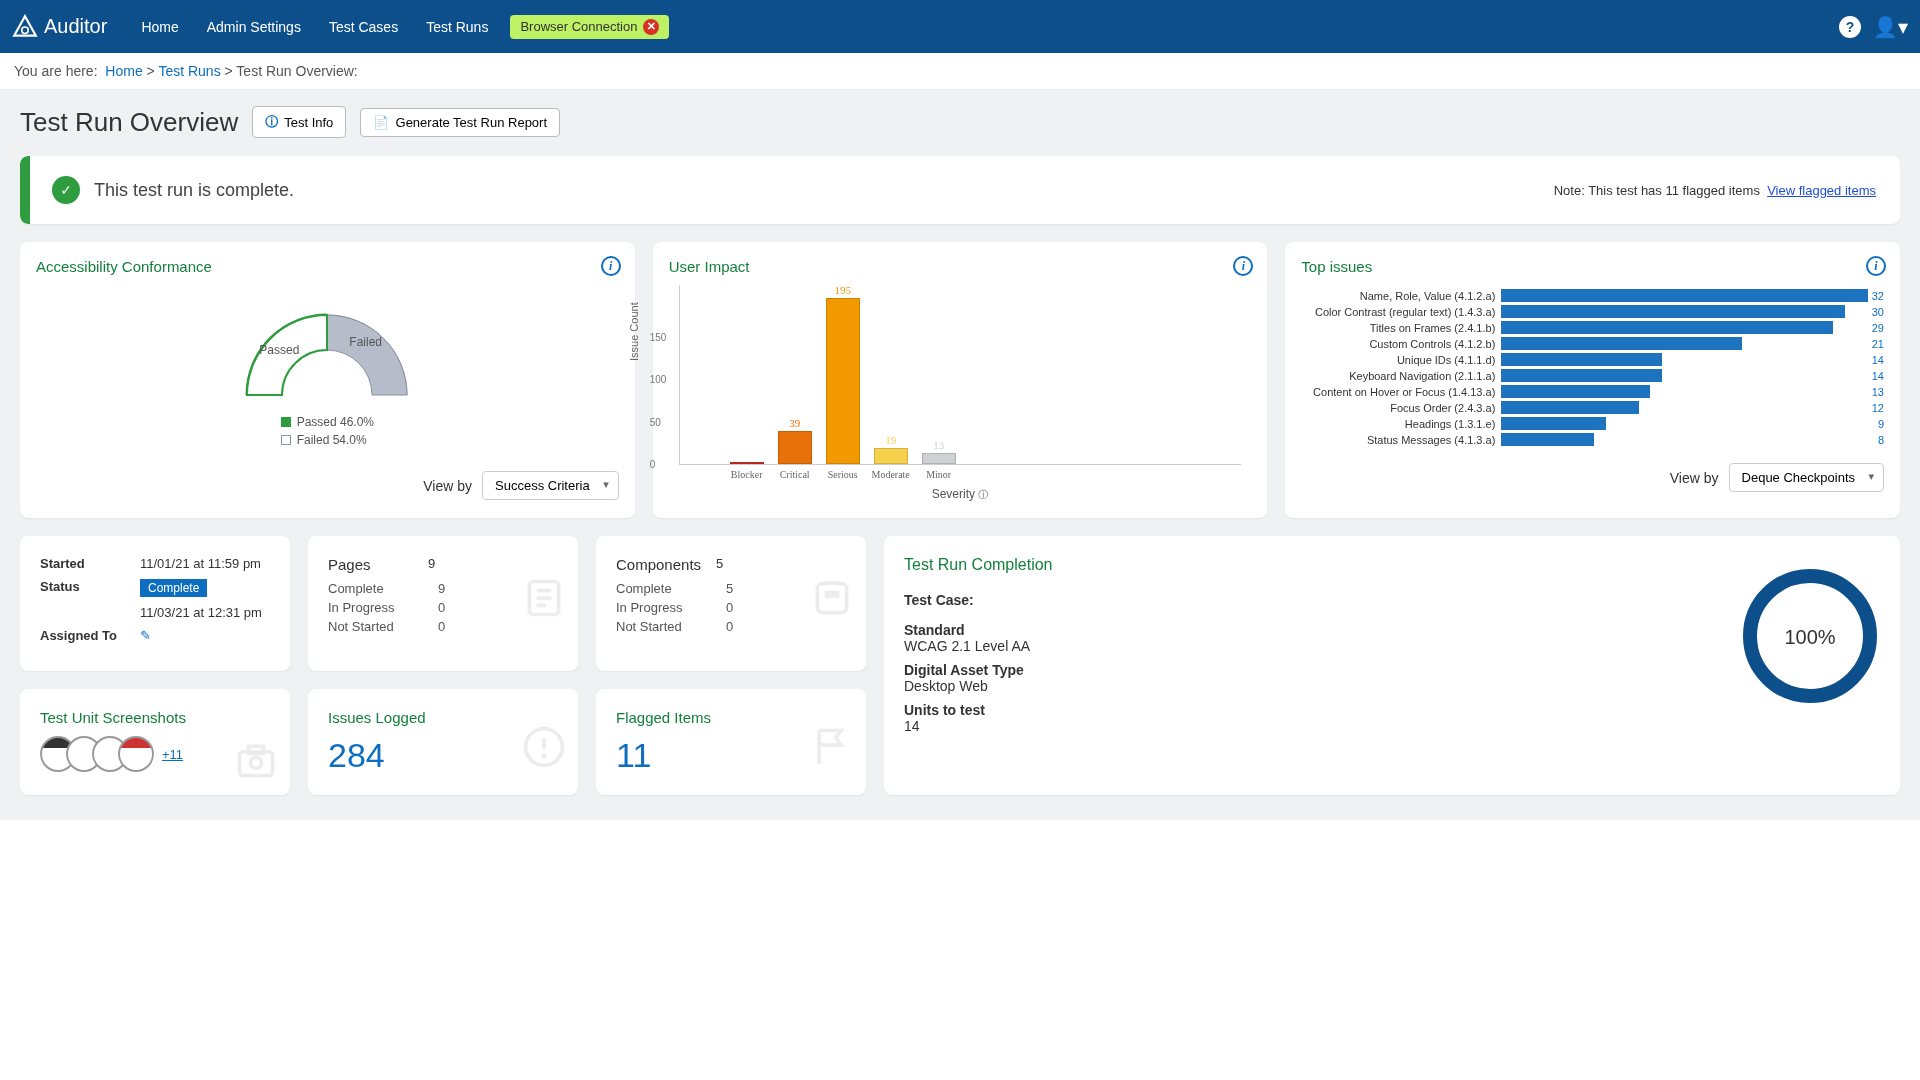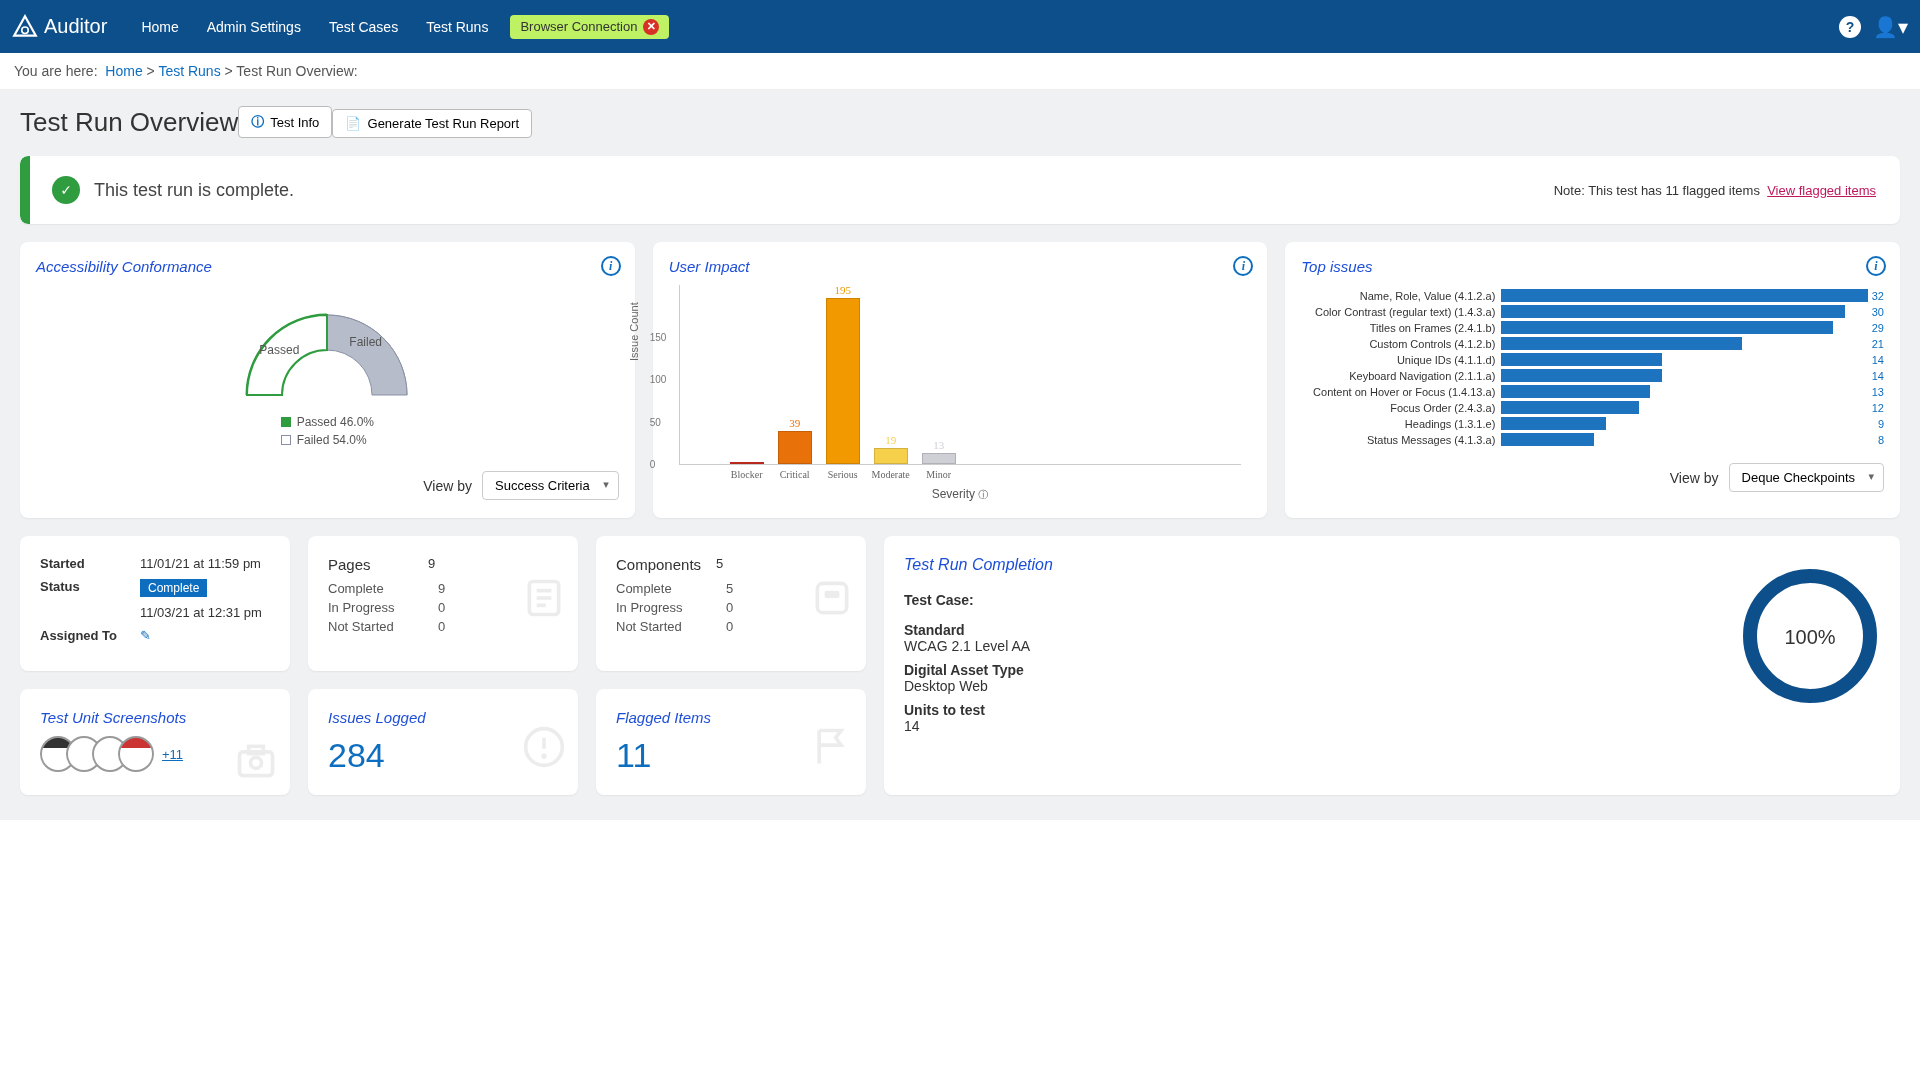--- a/index.html
+++ b/index.html
@@ -10,34 +10,34 @@
 .topnav .nav-links { display: flex; gap: 0; }
 .topnav .nav-links a { color: #fff; text-decoration: none; padding: 12px 14px; font-size: 14px; }
 .topnav .browser-conn { background: #bef264; color: #333; border-radius: 4px; padding: 4px 10px; display: flex; align-items: center; gap: 6px; margin-left: 8px; font-size: 13px; }
 .topnav .browser-conn .x-icon { background: #d93025; color: #fff; border-radius: 50%; width: 16px; height: 16px; display: flex; align-items: center; justify-content: center; font-size: 11px; font-weight: bold; }
 .topnav .right { margin-left: auto; display: flex; align-items: center; gap: 12px; }
 .topnav .help-icon { background: #fff; color: #0d4f8b; border-radius: 50%; width: 22px; height: 22px; display: flex; align-items: center; justify-content: center; font-weight: bold; }
 .topnav .user-icon { color: #fff; font-size: 20px; display: flex; align-items: center; }
 .breadcrumb { padding: 10px 14px; font-size: 14px; color: #555; border-bottom: 1px solid #eee; }
 .breadcrumb a { color: #0d6ebf; text-decoration: none; }
 .page { background: #f0f1f2; padding: 16px 20px 24px; min-height: 730px; }
-.page-header { display: flex; align-items: flex-end; margin-bottom: 18px; }
+.page-header { display: flex; align-items: center; gap: 14px; margin-bottom: 18px; }
 .page-header h1 { font-size: 26px; font-weight: 400; color: #333; }
 .btn { background: #fff; border: 1px solid #bbb; border-radius: 4px; padding: 6px 12px; font-size: 13px; cursor: pointer; display: inline-flex; align-items: center; gap: 6px; }
 .btn .i-icon { color: #0d6ebf; font-weight: bold; }
 .btn .doc-icon { color: #0d6ebf; }
 .banner { background: #fff; border-radius: 8px; display: flex; align-items: center; padding: 20px 24px; margin-bottom: 18px; position: relative; overflow: hidden; box-shadow: 0 1px 2px rgba(0,0,0,0.06); }
 .banner .stripe { position: absolute; left: 0; top: 0; bottom: 0; width: 10px; background: #2e9c3f; border-radius: 8px 0 0 8px; }
 .banner .check { background: #2e9c3f; color: #fff; border-radius: 50%; width: 28px; height: 28px; display: flex; align-items: center; justify-content: center; margin-right: 14px; margin-left: 8px; flex-shrink: 0; }
 .banner .msg { font-size: 18px; color: #444; }
 .banner .right-note { margin-left: auto; font-size: 13px; color: #333; }
-.banner .right-note a { color: #be185d; text-decoration: underline; margin-top: 16px; }
+.banner .right-note a { color: #1d4ed8; text-decoration: underline; margin-top: 16px; }
 .grid-top { display: grid; grid-template-columns: 1fr 1fr 1fr; gap: 18px; margin-bottom: 18px; }
 .card { background: #fff; border-radius: 8px; padding: 16px; box-shadow: 0 1px 2px rgba(0,0,0,0.06); position: relative; }
-.card-title { font-size: 15px; color: #1d4ed8; margin-bottom: 10px; font-style: italic; }
+.card-title { font-size: 15px; color: #15803d; margin-bottom: 10px; }
 .info-icon { position: absolute; top: 14px; right: 14px; color: #0d6ebf; border: 2px solid #0d6ebf; border-radius: 50%; width: 20px; height: 20px; display: flex; align-items: center; justify-content: center; font-size: 12px; font-weight: bold; font-style: italic; font-family: Georgia, serif; }
 .gauge-wrap { display: flex; flex-direction: column; align-items: center; padding: 10px 0; }
 .gauge { width: 200px; height: 110px; position: relative; }
 .gauge-label { position: absolute; font-size: 12px; color: #555; }
 .legend { margin-top: 10px; font-size: 12px; color: #555; }
 .legend-row { display: flex; align-items: center; gap: 6px; margin-bottom: 4px; }
 .legend-sq { width: 10px; height: 10px; border: 1px solid; }
 .view-by { display: flex; align-items: center; justify-content: flex-end; gap: 10px; margin-top: 10px; }
 .view-by select, .sel { border: 1px solid #ccc; border-radius: 4px; padding: 6px 28px 6px 12px; font-size: 13px; background: #fff; appearance: none; position: relative; }
 .sel-wrap { position: relative; display: inline-block; }

